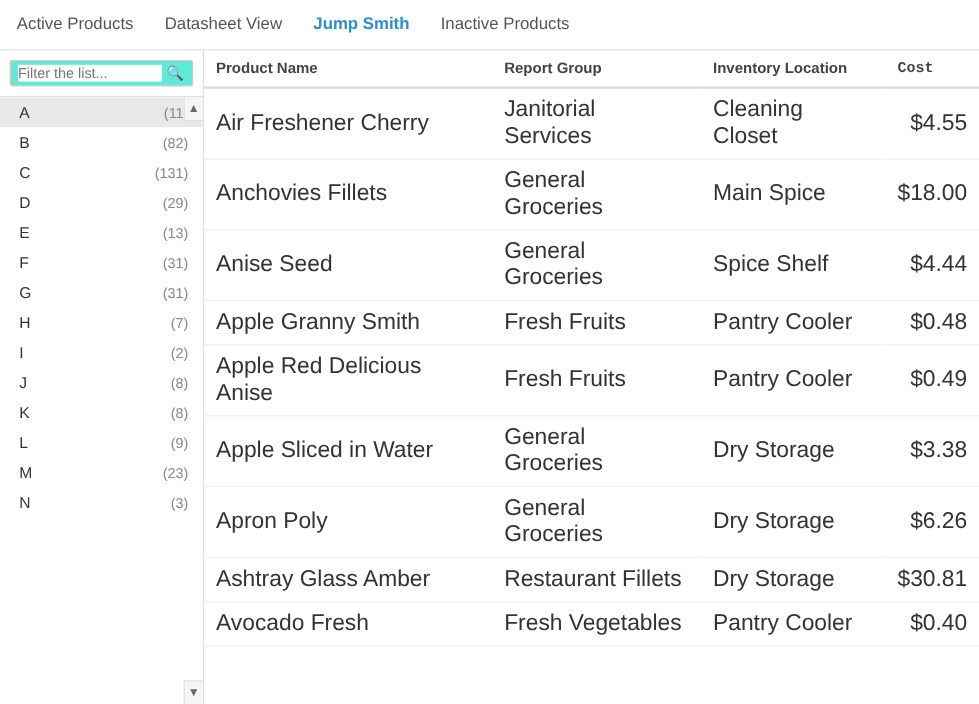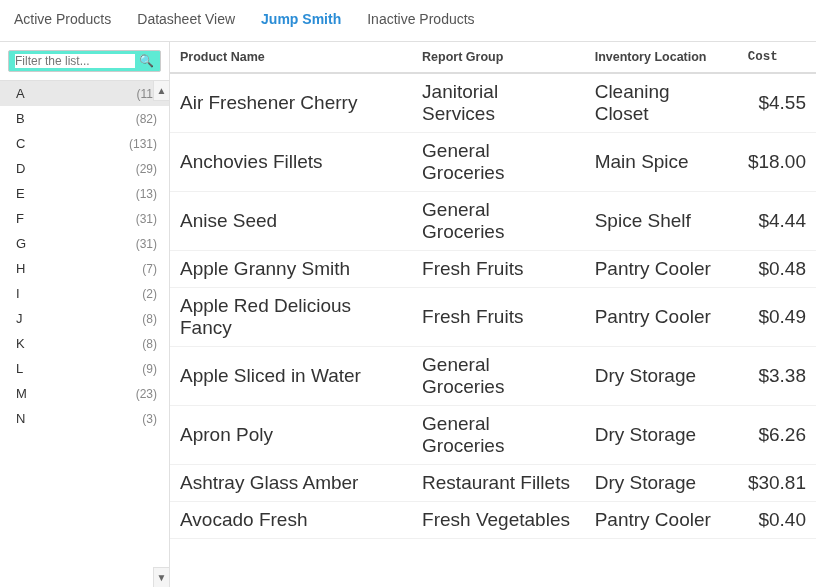--- a/index.html
+++ b/index.html
@@ -286,21 +286,21 @@
             <td>Spice Shelf</td>
             <td class="col-cost">$4.44</td>
           </tr>
           <tr>
             <td>Apple Granny Smith</td>
             <td>Fresh Fruits</td>
             <td>Pantry Cooler</td>
             <td class="col-cost">$0.48</td>
           </tr>
           <tr>
-            <td>Apple Red Delicious Fancy</td>
+            <td>Apple Red Delicious Anise</td>
             <td>Fresh Fruits</td>
             <td>Pantry Cooler</td>
             <td class="col-cost">$0.49</td>
           </tr>
           <tr>
             <td>Apple Sliced in Water</td>
             <td>General Groceries</td>
             <td>Dry Storage</td>
             <td class="col-cost">$3.38</td>
           </tr>

